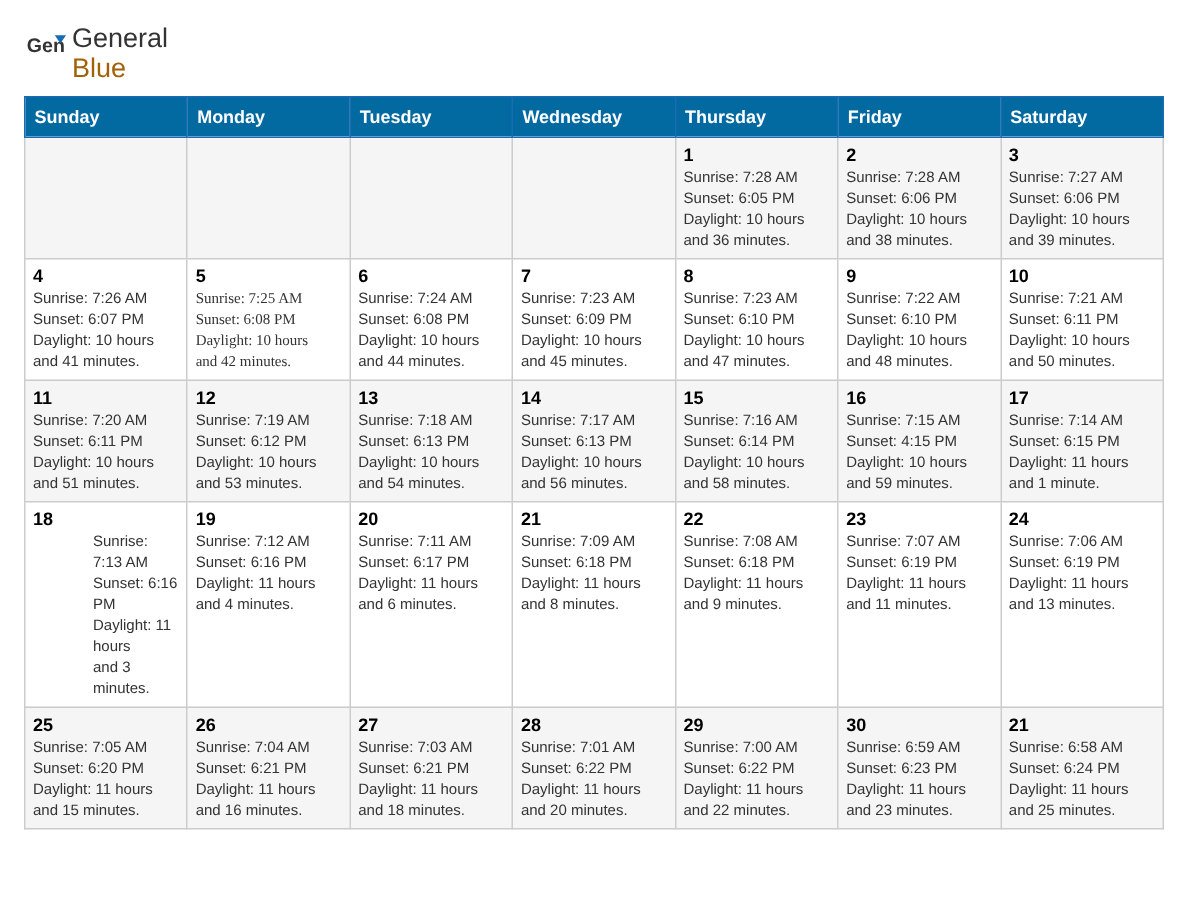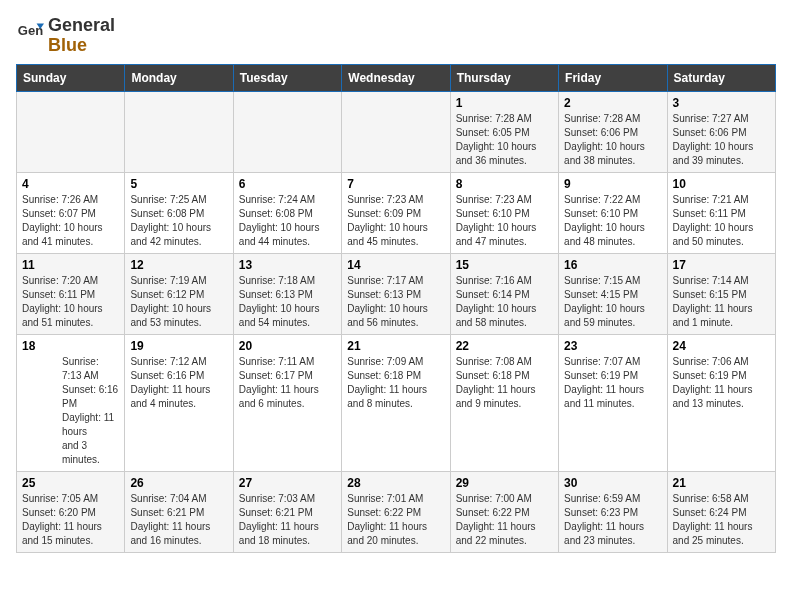--- a/index.html
+++ b/index.html
@@ -15,21 +15,21 @@
       justify-content: space-between;
       align-items: flex-start;
       margin-bottom: 8px;
     }
     .logo {
       display: flex;
       align-items: flex-start;
     }
     .logo-text {
       font-size: 18px;
-      font-weight: bold;
+      font-weight: normal;
       color: #333;
       line-height: 1.1;
     }
     .logo-text span {
       color: #a16207;
     }
     .logo-icon {
       width: 28px;
       height: 28px;
       margin-right: 4px;
@@ -46,21 +46,21 @@
       font-size: 15px;
       color: #333;
       font-weight: bold;
     }
     table {
       width: 100%;
       border-collapse: collapse;
       font-size: 11px;
     }
     thead tr th {
-      background-color: #404040;
+      background-color: #0369a1;
       color: white;
       text-align: left;
       padding: 6px 6px;
       font-size: 12px;
       font-weight: bold;
       border: 1px solid #1a6bb5;
     }
     tbody tr td {
       border: 1px solid #ccc;
       vertical-align: top;
@@ -154,21 +154,21 @@
       <tr>
         <td>
           <span class="day-number">4</span>
           <div class="day-info" style="white-space: pre-line;">Sunrise: 7:26 AM
 Sunset: 6:07 PM
 Daylight: 10 hours
 and 41 minutes.</div>
         </td>
         <td>
           <span class="day-number">5</span>
-          <div class="day-info" style="white-space: pre-line;">Sunrise: 7:25 AM
+          <div class="day-info" style="white-space: pre-line; font-family: Liberation Serif, serif;">Sunrise: 7:25 AM
 Sunset: 6:08 PM
 Daylight: 10 hours
 and 42 minutes.</div>
         </td>
         <td>
           <span class="day-number">6</span>
           <div class="day-info" style="white-space: pre-line;">Sunrise: 7:24 AM
 Sunset: 6:08 PM
 Daylight: 10 hours
 and 44 minutes.</div>

